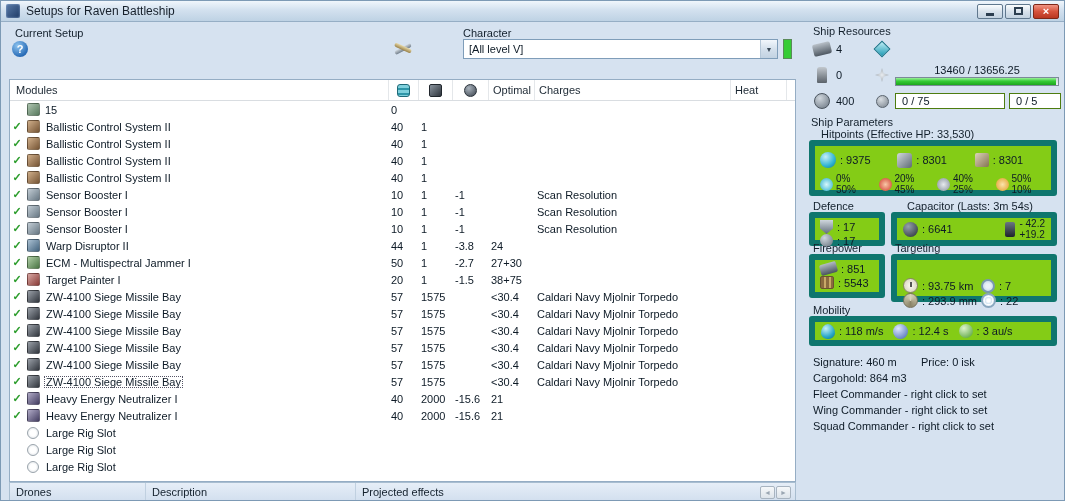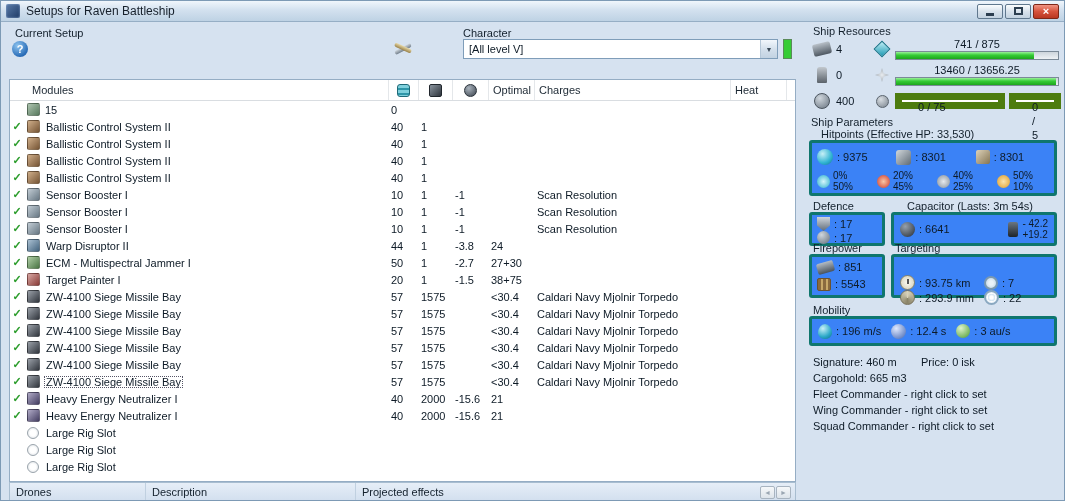--- a/index.html
+++ b/index.html
@@ -45,21 +45,21 @@
     background:linear-gradient(#cfd6dd,#707d8a);}
   .toolsico i:nth-child(1){transform:rotate(-28deg);top:6px;left:2px;}
   .toolsico i:nth-child(2){transform:rotate(24deg);top:5px;left:2px;background:linear-gradient(#e8d9a8,#9a824a);}
   .skillbar{position:absolute;width:9px;height:20px;border:1px solid #5a8a5a;}
   
   .tablewrap{position:absolute;left:8px;top:57px;width:787px;height:403px;
     background:#fff;border:1px solid #95adc4;overflow:hidden;}
   .thead-row,.trow{display:grid;grid-template-columns:14px 18px 346px 30px 34px 36px 46px 196px 56px 1fr;align-items:center;}
   .thead-row{height:21px;border-bottom:1px solid #d9dde1;color:#1c2833;}
   .th{padding-left:4px;height:100%;display:flex;align-items:center;}
-  .th.modules{grid-column:1/4;padding-left:22px;}
+  .th.modules{grid-column:1/4;padding-left:6px;}
   .th.sep{border-left:1px solid #e4e7ea;}
   .th.center{justify-content:center;padding-left:0;}
   .trow{height:17px;cursor:default;}
   .c-check{color:#2e9e2e;font-weight:bold;font-size:11px;text-align:center;line-height:17px;}
   .c-icon{display:flex;align-items:center;justify-content:center;}
   .mi{width:13px;height:13px;border-radius:2px;border:1px solid rgba(0,0,0,.25);display:block;}
   .mi-reactor{background:linear-gradient(135deg,#aec4b0,#587a5e);}
   .mi-ballistic{background:linear-gradient(135deg,#cfae8a,#775636);}
   .mi-sensor{background:linear-gradient(135deg,#c2ccd4,#687884);}
   .mi-warp{background:linear-gradient(135deg,#aac0d2,#44647f);}
@@ -83,33 +83,33 @@
     display:flex;align-items:center;}
   .tabitem{height:100%;display:flex;align-items:center;padding-left:6px;border-right:1px solid #c0d0e0;cursor:pointer;color:#13202c;}
   .t1{width:136px;}.t2{width:210px;}.t3{width:240px;}.t4{flex:1;border-right:none;}
   .tabscroll{display:flex;gap:1px;margin-right:4px;}
   .tsbtn{width:15px;height:13px;border:1px solid #a8b4c0;border-radius:2px;
     background:linear-gradient(#f6f8fa,#dde4ea);color:#9aa6b2;font-size:7px;
     display:flex;align-items:center;justify-content:center;cursor:default;}
   
   .rightpanel{position:absolute;left:806px;top:0;width:254px;height:480px;}
   .caption{position:absolute;color:#13202c;}
-  .panelbox{position:absolute;background:#3b82f6;border:3px solid #0f766e;border-radius:3px;}
+  .panelbox{position:absolute;background:#84cc16;border:6px solid #0f766e;border-radius:3px;}
   .statline{display:flex;align-items:center;gap:4px;white-space:nowrap;}
   .ico{display:block;flex:none;}
   
   .resrow{position:absolute;left:2px;width:250px;height:24px;display:grid;
     grid-template-columns:26px 34px 26px 1fr;align-items:center;}
   .resnum{padding-left:1px;}
   .barstack{display:flex;flex-direction:column;align-items:stretch;gap:1px;}
   .barstack .btext{text-align:center;line-height:11px;}
   .bartrack{height:9px;border:1px solid #7b8a98;background:linear-gradient(#cdd5dc,#eef2f5);}
   .barfill{height:100%;}
   .resfields{display:flex;gap:4px;}
-  .resfield{border:7px solid #4d7c0f;background:#fff;height:16px;line-height:14px;padding:0 16px;}
+  .resfield{border:1px solid #4d7c0f;background:#fff;height:16px;line-height:14px;padding:0 6px;}
   .rf1{width:110px;}.rf2{width:52px;}
   
   .i-turrets{width:18px;height:12px;background:linear-gradient(#b8c0c8,#4e5862);border-radius:2px;transform:rotate(-14deg);}
   .i-launchers{width:10px;height:16px;background:linear-gradient(#c2c8ce,#5a626a);border-radius:3px 3px 1px 1px;}
   .i-calib{width:16px;height:16px;border-radius:50%;background:radial-gradient(circle at 35% 30%,#cfd6dd,#6a7682);border:1px solid #4a545e;}
   .i-cpu{width:12px;height:12px;background:linear-gradient(135deg,#bdeef5,#1f9ab4);transform:rotate(45deg);border:1px solid #147286;}
   .i-pg{width:14px;height:14px;background:radial-gradient(#e8ecf0,#8a949e);clip-path:polygon(50% 0,62% 38%,100% 50%,62% 62%,50% 100%,38% 62%,0 50%,38% 38%);}
   .i-drone{width:13px;height:13px;border-radius:50%;background:radial-gradient(circle at 35% 30%,#d8dde2,#7a848e);border:1px solid #5a646e;}
   .i-shield{width:16px;height:16px;border-radius:50%;background:radial-gradient(circle at 35% 30%,#c6eff6,#2fb3d2 60%,#136f8c);}
   .i-armor{width:15px;height:15px;border-radius:3px;background:linear-gradient(135deg,#d2d8dc,#5e6a74);}
@@ -509,26 +509,20 @@
     </div>
 
     <div class="rightpanel">
 
       <span class="caption" style="left:6px;top:3px;">Ship Resources</span>
 
       <div class="resrow" style="top:15px;">
         <span class="ico i-turrets" style="margin:0 auto;"></span>
         <span class="resnum">4</span>
         <span class="ico i-cpu" style="margin:0 auto;"></span>
-        <span class="barstack">
-          <span class="btext">741 / 875</span>
-          <span class="bartrack">
-              <span class="barfill" style="width: 85%; background: linear-gradient(rgb(154, 240, 154), rgb(53, 204, 53) 45%, rgb(29, 165, 29)); display: block;"></span>
-            </span>
-        </span>
       </div>
 
       <div class="resrow" style="top:41px;">
         <span class="ico i-launchers" style="margin:0 auto;"></span>
         <span class="resnum">0</span>
         <span class="ico i-pg" style="margin:0 auto;"></span>
         <span class="barstack">
           <span class="btext">13460 / 13656.25</span>
           <span class="bartrack">
               <span class="barfill" style="width: 99%; background: linear-gradient(rgb(154, 240, 154), rgb(53, 204, 53) 45%, rgb(29, 165, 29)); display: block;"></span>
@@ -652,34 +646,34 @@
         <span class="statline">
             <span class="ico i-sensor"></span>
             <span>: 22</span>
           </span>
       </div>
 
       <span class="caption" style="left:6px;top:282px;">Mobility</span>
       <div class="panelbox" style="left:2px;top:294px;width:248px;height:30px;padding:2px 6px;display:flex;align-items:center;gap:10px;">
         <span class="statline">
             <span class="ico i-speed"></span>
-            <span>: 196 m/s</span>
+            <span>: 118 m/s</span>
           </span>
         <span class="statline">
             <span class="ico i-align"></span>
             <span>: 12.4 s</span>
           </span>
         <span class="statline">
             <span class="ico i-warp"></span>
             <span>: 3 au/s</span>
           </span>
       </div>
 
       <span class="infoline" style="top:334px;">Signature: 460 m</span>
       <span class="infoline" style="top:334px;left:114px;">Price: 0 isk</span>
-      <span class="infoline" style="top:350px;">Cargohold: 665 m3</span>
+      <span class="infoline" style="top:350px;">Cargohold: 864 m3</span>
       <span class="infoline" style="top:366px;">Fleet Commander - right click to set</span>
       <span class="infoline" style="top:382px;">Wing Commander - right click to set</span>
       <span class="infoline" style="top:398px;">Squad Commander - right click to set</span>
 
     </div>
   </div>
 </div>
 
 </body></html>

